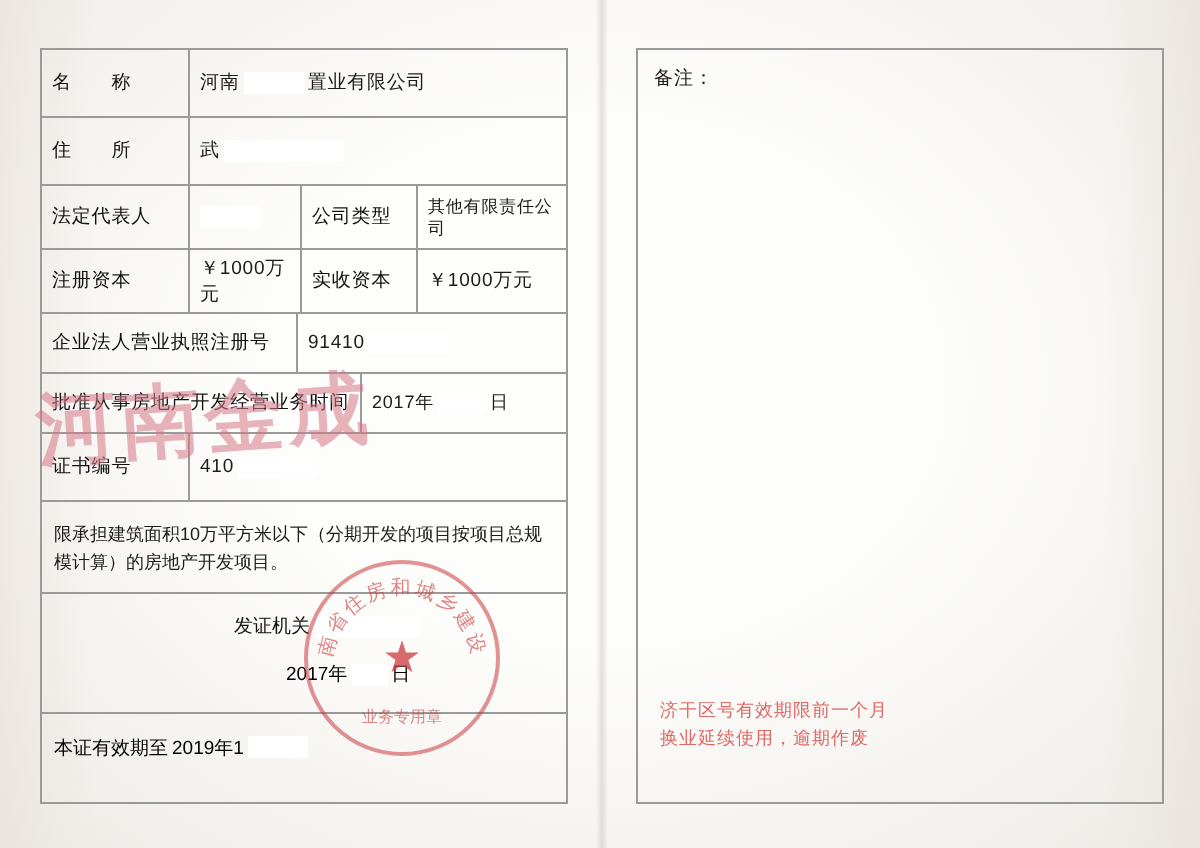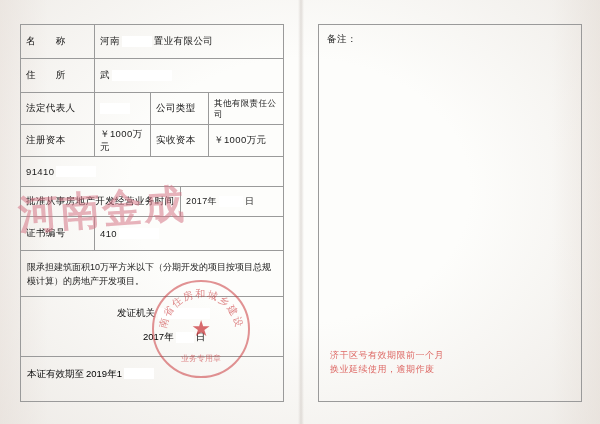--- a/index.html
+++ b/index.html
@@ -306,20 +306,23 @@
       </div>
       <div class="cell divider" style="width:58px">
         <span class="lbl">实收资本</span>
       </div>
       <div class="cell val">
         <span>￥1000万元</span>
       </div>
     </div>
 
     <div class="row r-h30">
+      <div class="cell divider" style="width:128px">
+        <span class="lbl">企业法人营业执照注册号</span>
+      </div>
       <div class="cell val">
         <span>91410</span>
         <span class="mask m40"></span>
       </div>
     </div>
 
     <div class="row r-h30">
       <div class="cell divider" style="width:160px">
         <span class="lbl">批准从事房地产开发经营业务时间</span>
       </div>

